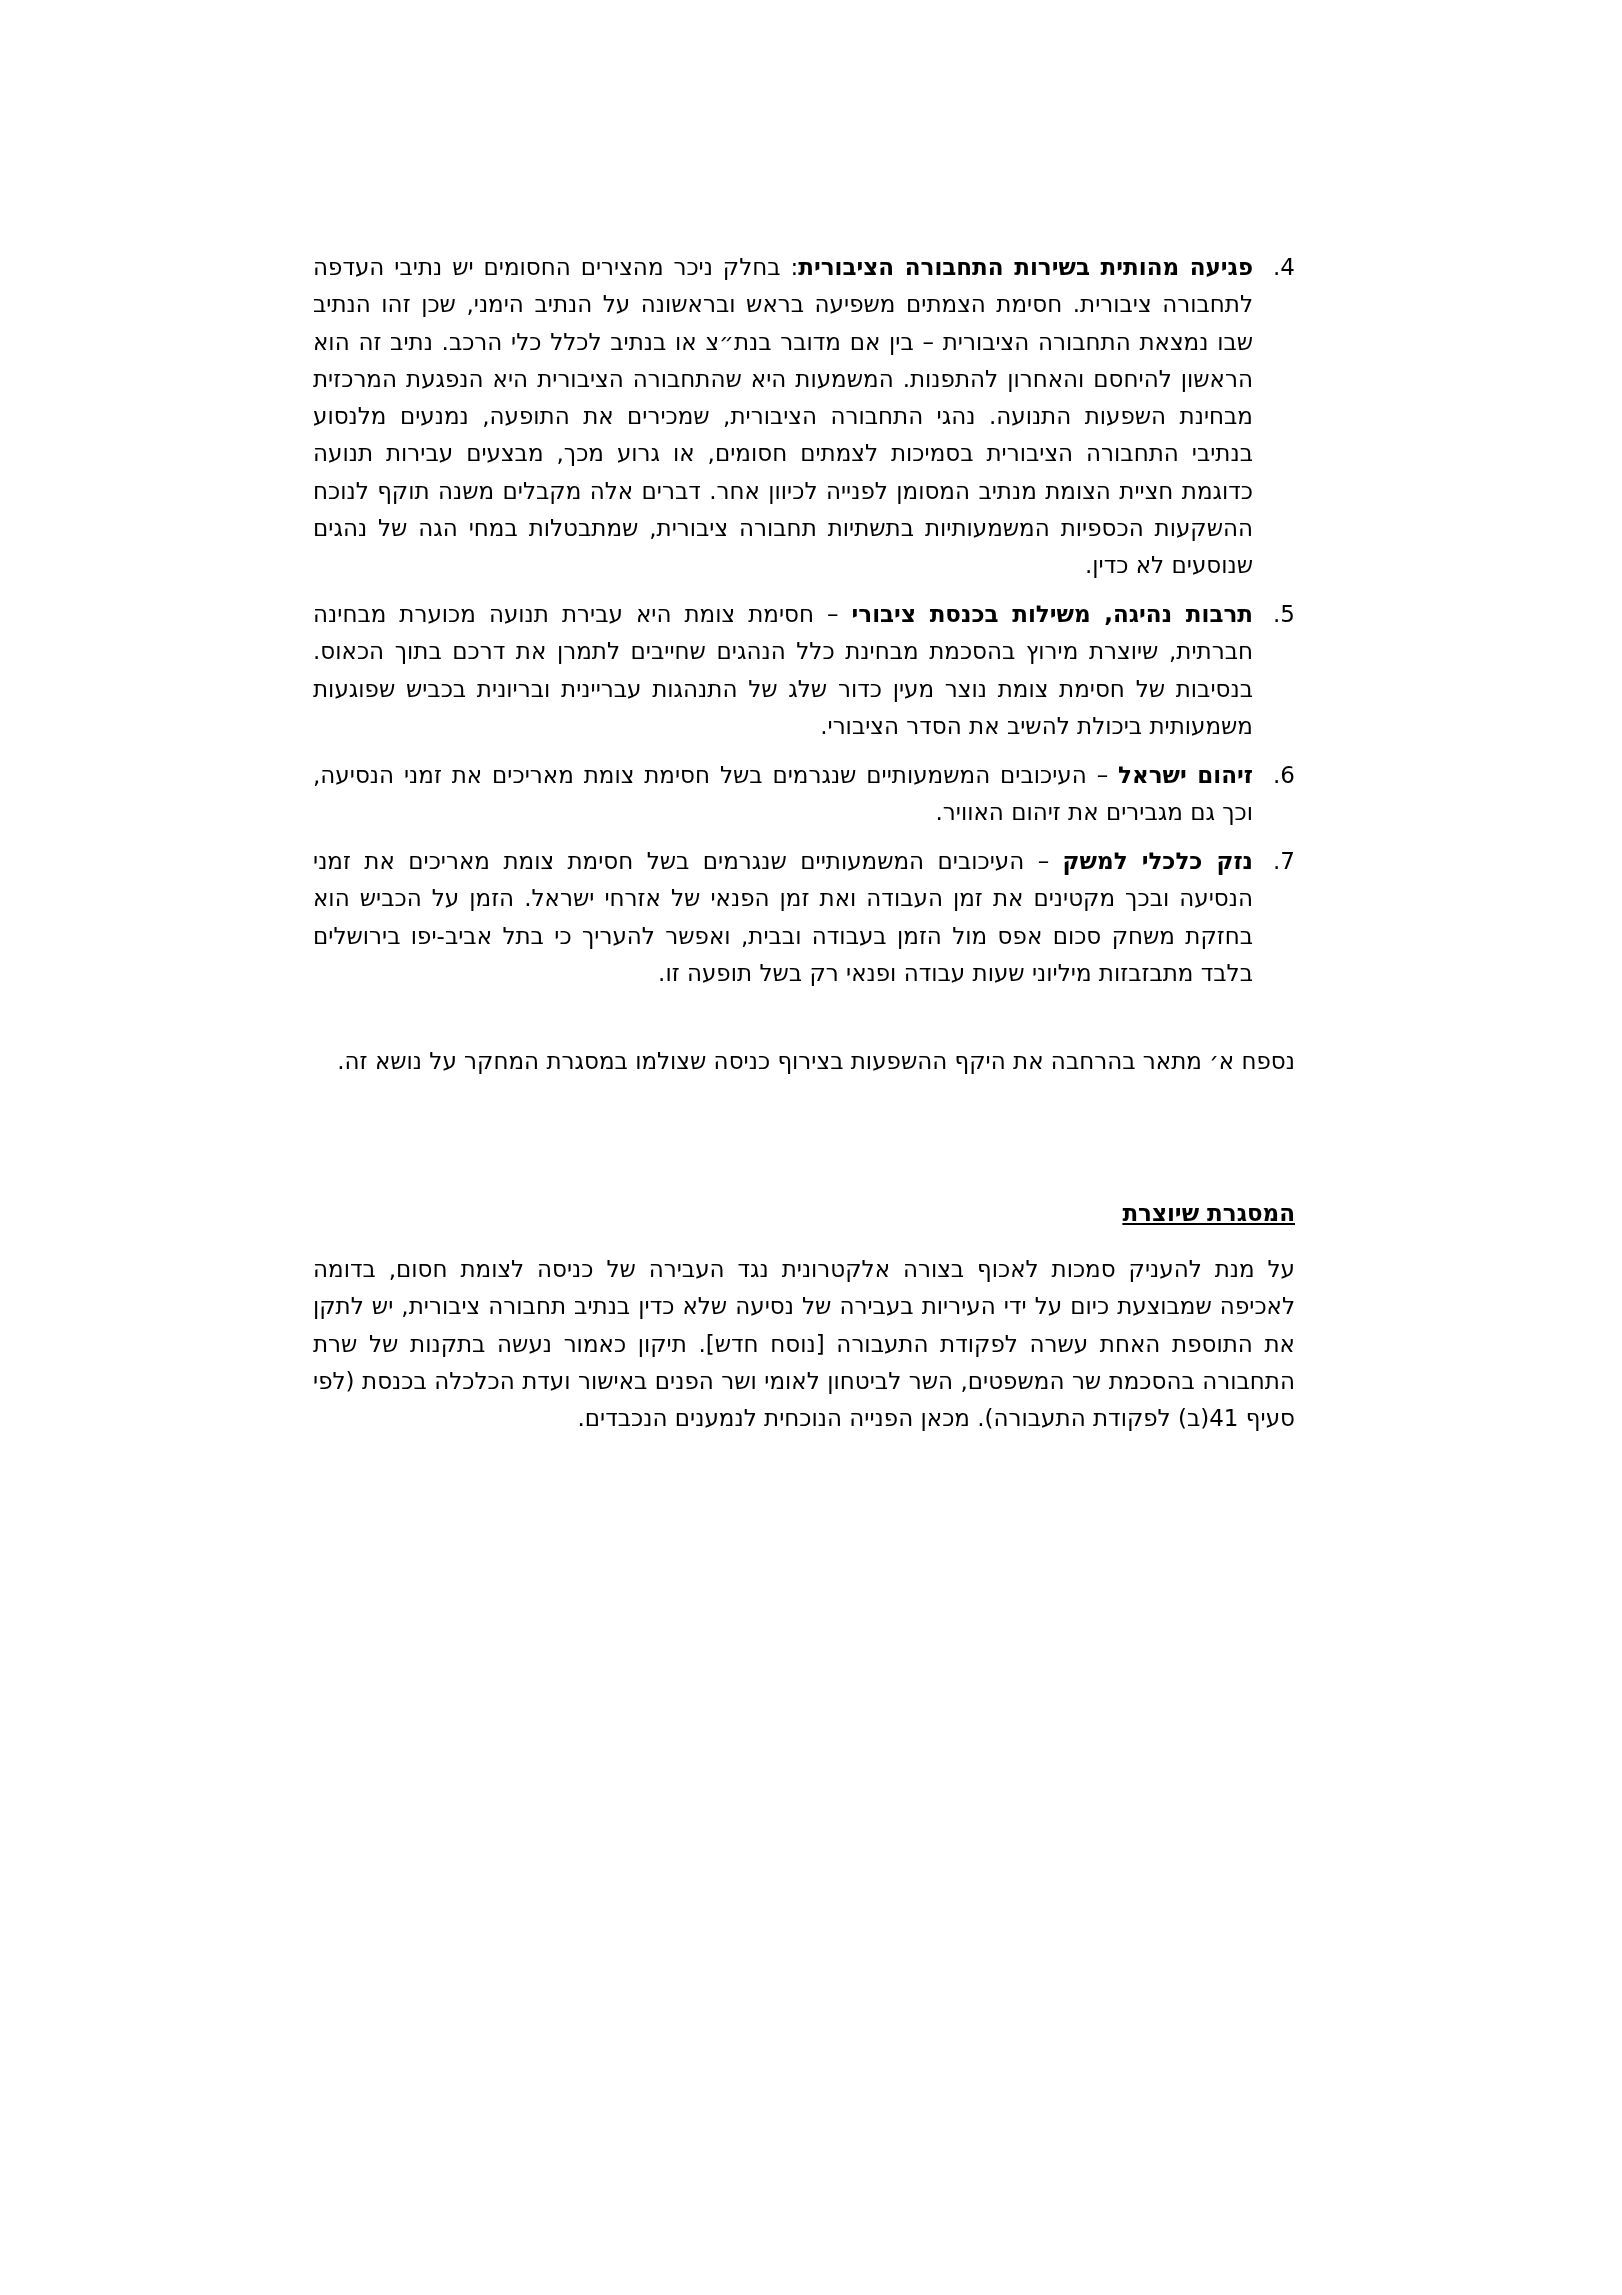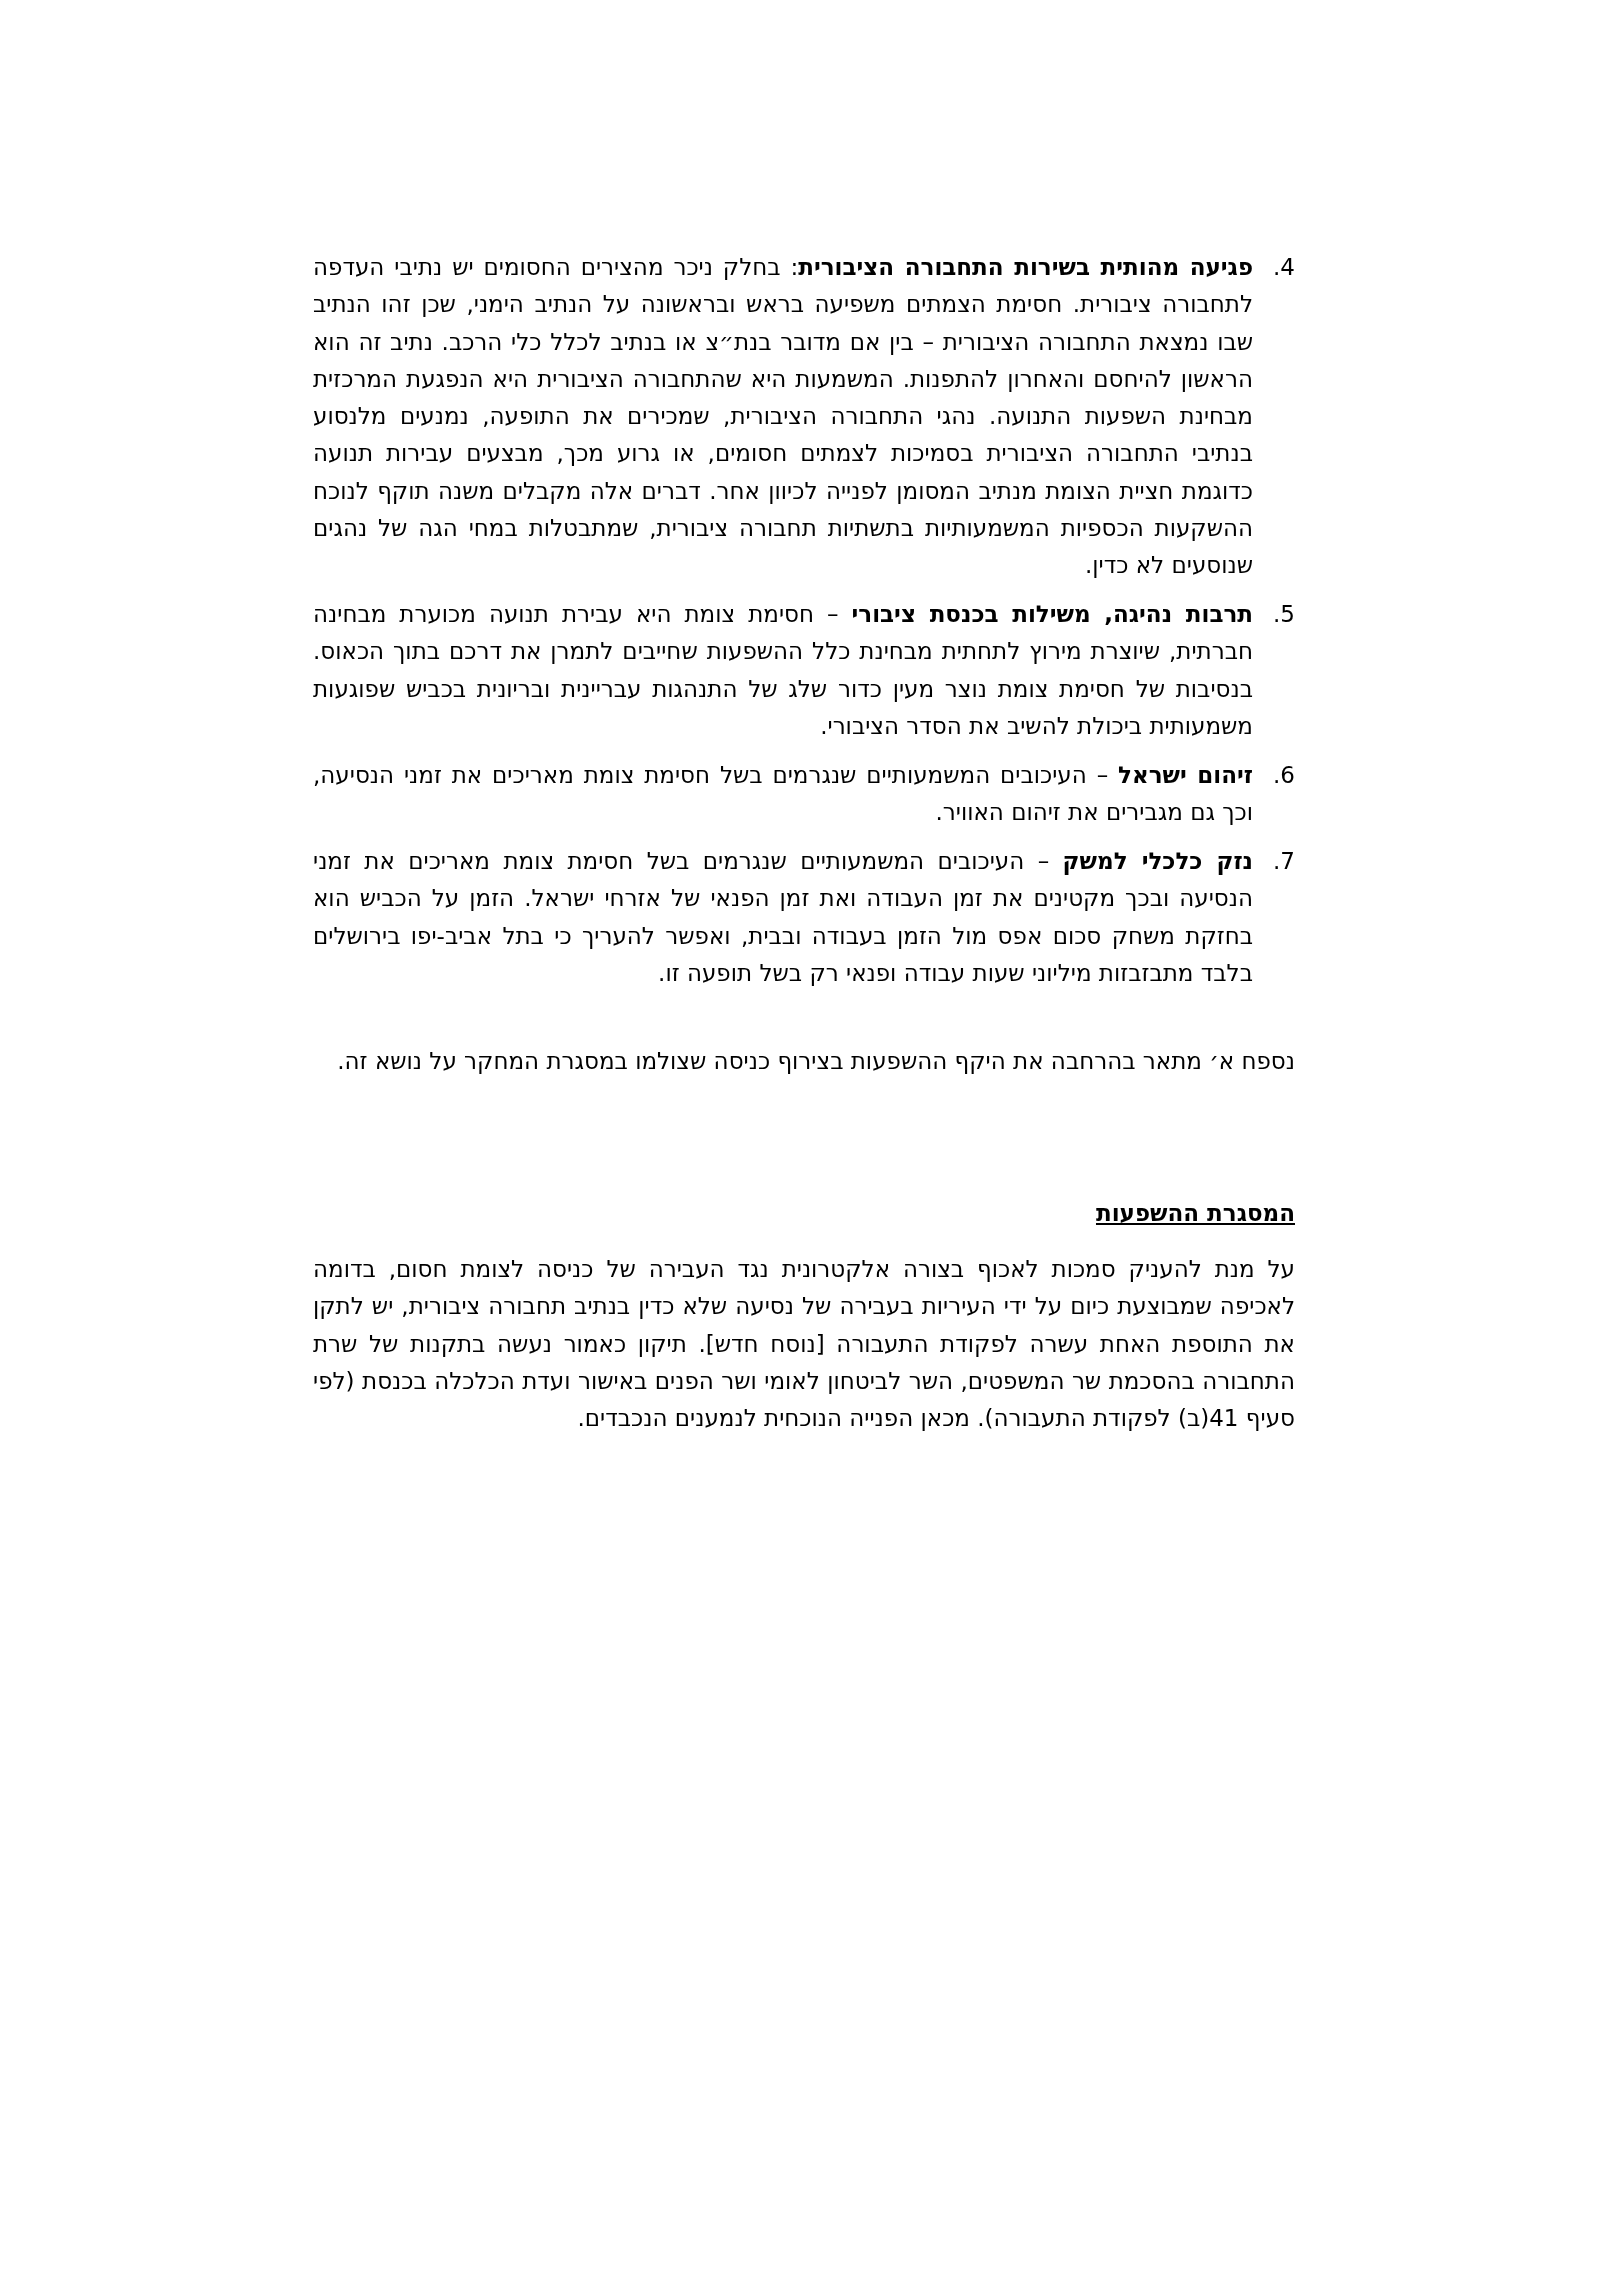--- a/index.html
+++ b/index.html
@@ -76,39 +76,39 @@
 <div class="page">
   <div class="content">
 
     <ol class="numlist">
       <li>
         <span class="marker">.4</span>
         <span class="lead">פגיעה מהותית בשירות התחבורה הציבורית</span><span>: בחלק ניכר מהצירים החסומים יש נתיבי העדפה לתחבורה ציבורית. חסימת הצמתים משפיעה בראש ובראשונה על הנתיב הימני, שכן זהו הנתיב שבו נמצאת התחבורה הציבורית – בין אם מדובר בנת״צ או בנתיב לכלל כלי הרכב. נתיב זה הוא הראשון להיחסם והאחרון להתפנות. המשמעות היא שהתחבורה הציבורית היא הנפגעת המרכזית מבחינת השפעות התנועה. נהגי התחבורה הציבורית, שמכירים את התופעה, נמנעים מלנסוע בנתיבי התחבורה הציבורית בסמיכות לצמתים חסומים, או גרוע מכך, מבצעים עבירות תנועה כדוגמת חציית הצומת מנתיב המסומן לפנייה לכיוון אחר. דברים אלה מקבלים משנה תוקף לנוכח ההשקעות הכספיות המשמעותיות בתשתיות תחבורה ציבורית, שמתבטלות במחי הגה של נהגים שנוסעים לא כדין.</span>
       </li>
       <li>
         <span class="marker">.5</span>
-        <span class="lead">תרבות נהיגה, משילות בכנסת ציבורי</span><span> – חסימת צומת היא עבירת תנועה מכוערת מבחינה חברתית, שיוצרת מירוץ לתחתית מבחינת כלל ההשפעות שחייבים לתמרן את דרכם בתוך הכאוס. בנסיבות של חסימת צומת נוצר מעין כדור שלג של התנהגות עבריינית ובריונית בכביש שפוגעות משמעותית ביכולת להשיב את הסדר הציבורי.</span>
+        <span class="lead">תרבות נהיגה, משילות בכנסת ציבורי</span><span> – חסימת צומת היא עבירת תנועה מכוערת מבחינה חברתית, שיוצרת מירוץ בהסכמת מבחינת כלל הנהגים שחייבים לתמרן את דרכם בתוך הכאוס. בנסיבות של חסימת צומת נוצר מעין כדור שלג של התנהגות עבריינית ובריונית בכביש שפוגעות משמעותית ביכולת להשיב את הסדר הציבורי.</span>
       </li>
       <li>
         <span class="marker">.6</span>
         <span class="lead">זיהום ישראל</span><span> – העיכובים המשמעותיים שנגרמים בשל חסימת צומת מאריכים את זמני הנסיעה, וכך גם מגבירים את זיהום האוויר.</span>
       </li>
       <li>
         <span class="marker">.7</span>
         <span class="lead">נזק כלכלי למשק</span><span> – העיכובים המשמעותיים שנגרמים בשל חסימת צומת מאריכים את זמני הנסיעה ובכך מקטינים את זמן העבודה ואת זמן הפנאי של אזרחי ישראל. הזמן על הכביש הוא בחזקת משחק סכום אפס מול הזמן בעבודה ובבית, ואפשר להעריך כי בתל אביב-יפו בירושלים בלבד מתבזבזות מיליוני שעות עבודה ופנאי רק בשל תופעה זו.</span>
       </li>
     </ol>
 
     <div class="spacer-md"></div>
 
     <p class="para">נספח א׳ מתאר בהרחבה את היקף ההשפעות בצירוף כניסה שצולמו במסגרת המחקר על נושא זה.</p>
 
     <div class="spacer-lg"></div>
 
-    <h2 class="section-heading">המסגרת ההשפעות</h2>
+    <h2 class="section-heading">המסגרת שיוצרת</h2>
 
     <div class="body-block">
       <p class="para">על מנת להעניק סמכות לאכוף בצורה אלקטרונית נגד העבירה של כניסה לצומת חסום, בדומה לאכיפה שמבוצעת כיום על ידי העיריות בעבירה של נסיעה שלא כדין בנתיב תחבורה ציבורית, יש לתקן את התוספת האחת עשרה לפקודת התעבורה [נוסח חדש]. תיקון כאמור נעשה בתקנות של שרת התחבורה בהסכמת שר המשפטים, השר לביטחון לאומי ושר הפנים באישור ועדת הכלכלה בכנסת (לפי סעיף 41(ב) לפקודת התעבורה). מכאן הפנייה הנוכחית לנמענים הנכבדים.</p>
     </div>
 
   </div>
 </div>
 
 
 </body></html>

